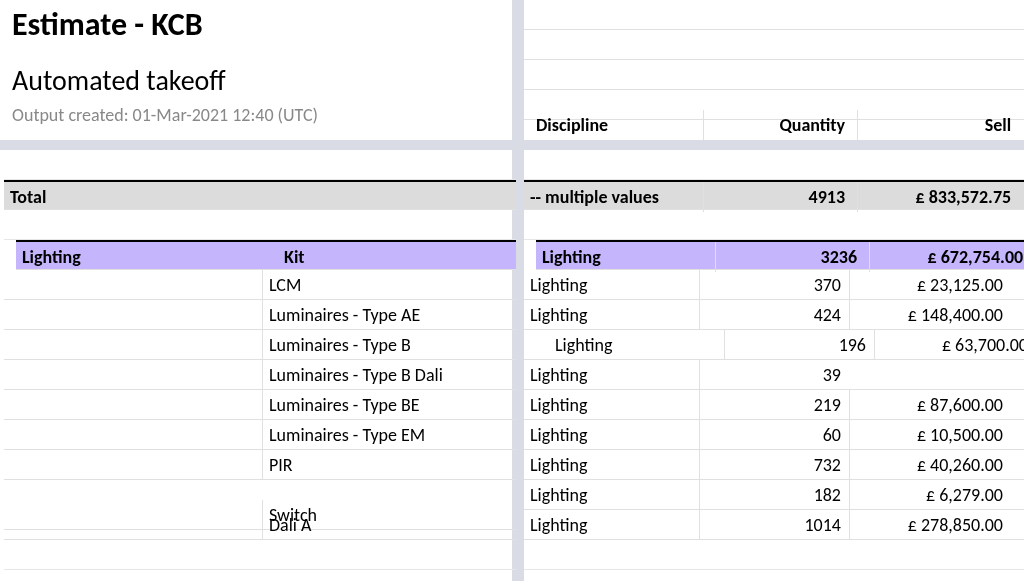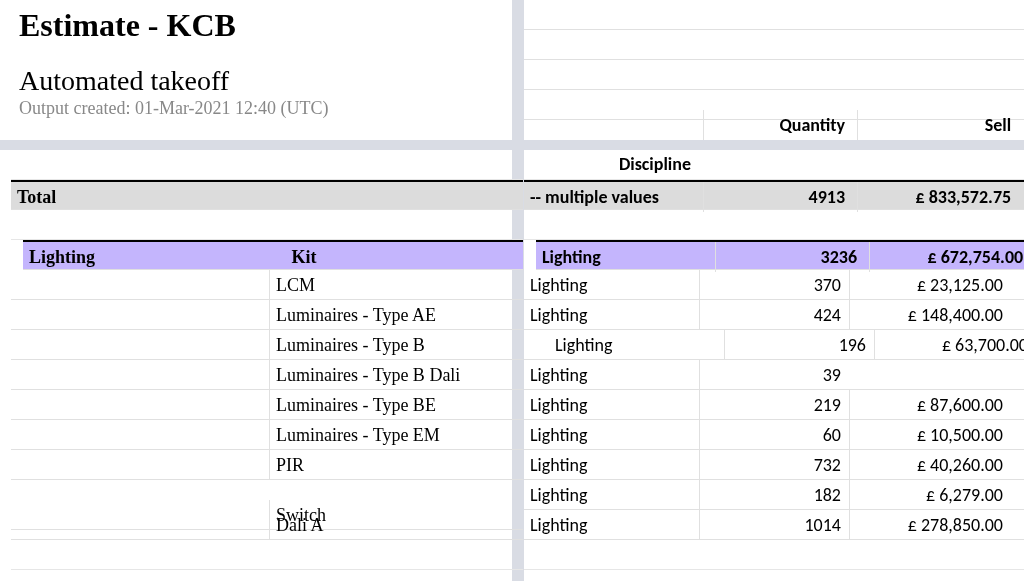--- a/index.html
+++ b/index.html
@@ -15,21 +15,21 @@
     width: 1024px;
     height: 581px;
     position: relative;
     overflow: hidden;
   }
   .pane {
     position: absolute;
     top: 0;
     bottom: 0;
   }
-  .pane-left  { left: 11px;   width: 512px; font-family: Liberation Serif, serif; }
+  .pane-left  { left: 4px;   width: 512px; }
   .pane-right { left: 524px; width: 500px; }
   .vsep {
     position: absolute;
     top: 0;
     bottom: 0;
     left: 512px;
     width: 12px;
     background: #d9dce4;
   }
   .hsep {
@@ -56,20 +56,21 @@
   }
   .subtitle {
     font-size: 28px;
     font-weight: 400;
     line-height: 1.2;
     margin-top: 20px;
   }
   .meta {
     font-size: 18px;
     color: #888;
+    margin-top: 6px;
   }
 
   
   .row {
     position: absolute;
     left: 0;
     right: 0;
     height: 30px;
     line-height: 30px;
     border-bottom: 1px solid #e0e0e0;
@@ -155,21 +156,21 @@
   </div>
 
   <div class="pane pane-right">
 
     <div class="row rt-row" style="top:0px;"><span class="r-a"></span><span class="r-b"></span><span class="r-c"></span></div>
     <div class="row rt-row" style="top:30px;"><span class="r-a"></span><span class="r-b"></span><span class="r-c"></span></div>
     <div class="row rt-row" style="top:60px;"><span class="r-a"></span><span class="r-b"></span><span class="r-c"></span></div>
     <div class="row rt-row" style="top:90px;"><span class="r-a"></span><span class="r-b"></span><span class="r-c"></span></div>
 
     <div class="row colhdr" style="top:110px; height:30px; border-bottom:none;">
-      <span class="r-a" style="text-align:right; padding-right:8px; padding-left:4px;margin-top:39px;">Discipline</span>
+      <span class="r-a" style="text-align:left; padding-right:8px; padding-left:12px;">Discipline</span>
       <span class="r-b">Quantity</span>
       <span class="r-c">Sell</span>
     </div>
 
     <div class="row ghost" style="top:150px;">
       <span class="r-a"></span><span class="r-b"></span><span class="r-c"></span>
     </div>
 
     <div class="row shaded" style="top:180px;">
       <span class="r-a">-- multiple values</span>

